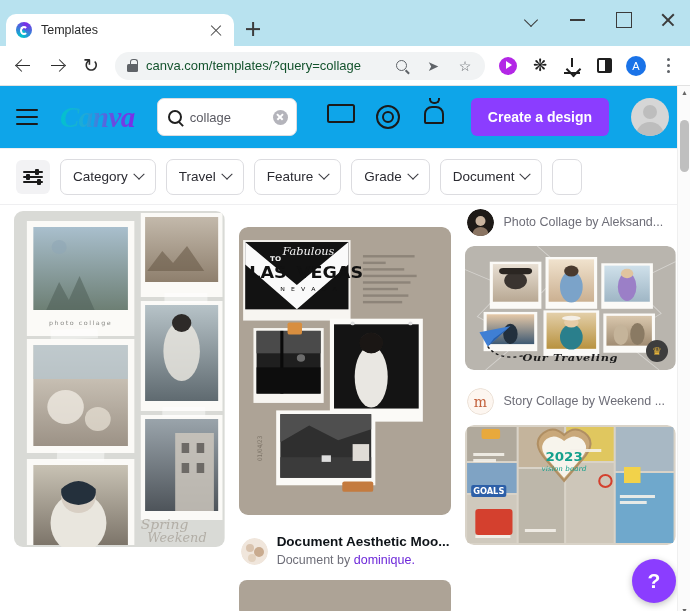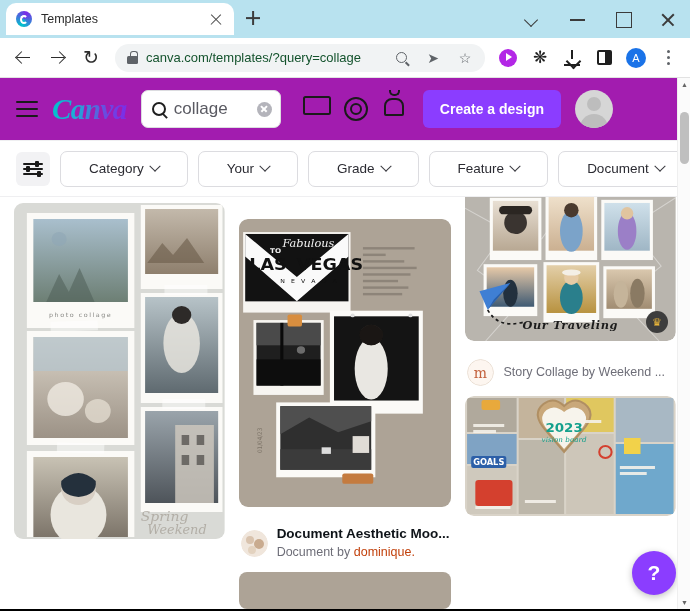--- a/index.html
+++ b/index.html
@@ -5,22 +5,22 @@
   * { box-sizing: border-box; margin: 0; padding: 0; }
   html, body {
     width: 690px; height: 611px;
     font-family: "Liberation Sans", sans-serif;
     background: #ffffff; overflow: hidden;
   }
   .app { position: relative; width: 690px; height: 611px; background:#000; }
 
   
   .tabstrip {
-    position: relative; height: 38px; background: #b8e2ef;
-    display: flex; align-items: center; padding-left: 6px;
+    position: relative; height: 46px; background: #b8e2ef;
+    display: flex; align-items: flex-end; padding-left: 6px;
   }
   .tab {
     display: flex; align-items: center; gap: 9px;
     height: 32px; width: 228px; padding: 0 10px;
     background: #fff; border-radius: 10px 10px 0 0;
   }
   .tab-fav {
     width: 16px; height: 16px; border-radius: 50%;
     background: conic-gradient(from 200deg, #00c4cc, #7d2ae8, #00c4cc);
     position: relative; flex: none;
@@ -116,39 +116,39 @@
   .panel-ico::after { content:""; position:absolute; right:0; top:0; bottom:0; width:5px; background:#1f1f1f; }
   .avatar-sm { width:20px; height:20px; border-radius:50%; background:#1a73e8; color:#fff;
     font-size:11px; display:flex; align-items:center; justify-content:center; }
   .kebab { width:3px; height:15px; position:relative; }
   .kebab i { position:absolute; left:0; width:3px; height:3px; border-radius:50%; background:#5f6368; }
   .kebab i:nth-child(1){ top:0; } .kebab i:nth-child(2){ top:6px; } .kebab i:nth-child(3){ top:12px; }
 
   
   .page { position: relative; height: 531px; background:#fff; overflow:hidden; }
   .canva-header {
-    height: 62px; display:flex; align-items:center; padding: 0 16px; gap: 14px;
-    background:#a21caf;
+    height: 62px; display:flex; align-items:center; padding: 0 16px; gap: 22px;
+    background:#0ea5e9;
   }
   .hamb { width: 22px; height: 16px; position:relative; flex:none; cursor:pointer; }
   .hamb i { position:absolute; left:0; width:22px; height:1.9px; background:#1a1a1a; border-radius:1px; }
   .hamb i:nth-child(1){top:0;} .hamb i:nth-child(2){top:7px;} .hamb i:nth-child(3){top:14px;}
   .logo {
     font-family: "Liberation Serif", serif; font-size: 29px; font-style: italic; font-weight: bold;
     background: linear-gradient(95deg, #00c4cc 0%, #21a8d8 35%, #6a4ce0 70%, #7d2ae8 100%);
     -webkit-background-clip: text; background-clip: text; color: transparent; letter-spacing:-0.5px;
   }
   .searchbox {
     width: 140px; height: 38px; border:1px solid #dcdce0; border-radius:7px; background:#fff;
     display:flex; align-items:center; gap:8px; padding: 0 8px 0 10px;
   }
   .s-mag { width:14px; height:14px; border:2px solid #1f1f1f; border-radius:50%; position:relative; flex:none; }
   .s-mag::after { content:""; position:absolute; right:-4px; bottom:-3px; width:6px; height:2px;
     background:#1f1f1f; transform: rotate(45deg); }
-  .s-val { flex:1; font-size:17px; color:#5a5a62; }
+  .s-val { flex:1; font-size:13px; color:#5a5a62; }
   .s-clear { width:15px; height:15px; border-radius:50%; background:#b4b4bb; position:relative; flex:none; cursor:pointer; }
   .s-clear::before, .s-clear::after {
     content:""; position:absolute; left:3.5px; top:6.8px; width:8px; height:1.5px; background:#fff;
   }
   .s-clear::before{ transform:rotate(45deg);} .s-clear::after{ transform:rotate(-45deg);}
 
   .hdr-ico { width:26px; height:26px; flex:none; cursor:pointer; position:relative; }
   .mon { width:24px; height:17px; position:relative; }
   .mon::before { content:""; position:absolute; left:0; top:0; width:24px; height:15px;
     border:2px solid #1a1a1a; border-radius:2.5px; }
@@ -181,41 +181,41 @@
   }
   .sliders { width:34px; height:34px; border-radius:6px; background:#f2f2f4; flex:none; cursor:pointer;
     position:relative; }
   .sliders i { position:absolute; left:7px; height:2px; width:20px; background:#1a1a1a; border-radius:1px; }
   .sliders i:nth-child(1){ top:11px; } .sliders i:nth-child(2){ top:16px; } .sliders i:nth-child(3){ top:21px; }
   .sliders b { position:absolute; width:4px; height:6px; background:#1a1a1a; border-radius:1px; }
   .sliders b:nth-child(4){ left:19px; top:9px; } .sliders b:nth-child(5){ left:10px; top:14px; }
   .sliders b:nth-child(6){ left:21px; top:19px; }
   .chip {
     height:36px; border:1px solid #dcdce0; border-radius:7px; background:#fff;
-    display:flex; align-items:center; gap:7px; padding: 0 28px; flex:none; cursor:pointer;
+    display:flex; align-items:center; gap:7px; padding: 0 12px; flex:none; cursor:pointer;
     font-size:13.5px; color:#2b2b32;
   }
   .chev { width:8px; height:8px; border-right:1.8px solid #3a3a40; border-bottom:1.8px solid #3a3a40;
     transform: rotate(45deg) translate(-2px,-2px); flex:none; }
 
   
   .grid { position:relative; display:flex; gap: 14px; padding: 6px 14px 0 14px; height: 412px; overflow:hidden; }
   .col { flex:1; display:flex; flex-direction:column; gap: 10px; }
   .col.c1 { margin-top: 0px; }
   .col.c2 { margin-top: 16px; }
   .col.c3 { margin-top: -26px; }
   .card { position:relative; border-radius:9px; overflow:hidden; cursor:pointer; }
   .meta { display:flex; align-items:center; gap:9px; padding: 8px 2px 0 2px; }
   .meta-av { width:27px; height:27px; border-radius:50%; flex:none; overflow:hidden; }
   .meta-txt { min-width:0; }
   .meta-title { font-size:13.5px; font-weight:bold; color:#0e1318; white-space:nowrap;
     overflow:hidden; text-overflow:ellipsis; line-height:1.35; }
   .meta-sub { font-size:12.5px; color:#6e6e78; white-space:nowrap; overflow:hidden;
     text-overflow:ellipsis; line-height:1.45; }
-  .sub-link { color:#c2410c; }
+  .sub-link { color:#6d28d9; }
 
   .crown {
     position:absolute; right:8px; bottom:8px; width:22px; height:22px; border-radius:50%;
     background:#3d3d3d; display:flex; align-items:center; justify-content:center;
     color:#e8b53a; font-size:11px;
   }
   .help {
     position:absolute; right:14px; bottom:14px; width:44px; height:44px; border-radius:50%;
     background:#8b3dff; color:#fff; font-size:21px; font-weight:bold;
     display:flex; align-items:center; justify-content:center; cursor:pointer;
@@ -316,29 +316,29 @@
           <i></i>
           <b></b>
           <b></b>
           <b></b>
       </div>
       <div class="chip">
         <span>Category</span>
         <span class="chev"></span>
       </div>
       <div class="chip">
-        <span>Your</span>
+        <span>Travel</span>
+        <span class="chev"></span>
+      </div>
+      <div class="chip">
+        <span>Feature</span>
         <span class="chev"></span>
       </div>
       <div class="chip">
         <span>Grade</span>
-        <span class="chev"></span>
-      </div>
-      <div class="chip">
-        <span>Feature</span>
         <span class="chev"></span>
       </div>
       <div class="chip">
         <span>Document</span>
         <span class="chev"></span>
       </div>
       <div class="chip" style="width:30px;padding:0;"></div>
     </div>
 
     <div class="grid">
@@ -503,22 +503,34 @@
           </span>
           <span class="meta-txt">
             <div class="meta-title">Document Aesthetic Moo...</div>
             <div class="meta-sub"><span>Document by </span><span class="sub-link">dominique.</span></div>
           </span>
         </div>
         <div class="card" style="height:40px;background:#ada396;border-radius:8px;"></div>
       </div>
 
       <div class="col c3">
-
-        <div class="card" style="height:164px;">
+        <div class="meta" style="padding-top:24px;">
+          <span class="meta-av">
+            <svg viewBox="0 0 27 27" width="27" height="27">
+                <circle cx="13.5" cy="13.5" r="13.5" fill="#1e1a17"></circle>
+                <circle cx="13.5" cy="12" r="5" fill="#c9b39e"></circle>
+                <ellipse cx="13.5" cy="25" rx="8" ry="7" fill="#8a7462"></ellipse>
+              </svg>
+          </span>
+          <span class="meta-txt">
+            <div class="meta-sub">Photo Collage by Aleksand...</div>
+          </span>
+        </div>
+
+        <div class="card" style="height:124px;">
           <svg viewBox="0 0 204 158" width="100%" height="100%" preserveAspectRatio="none">
             <defs>
               <linearGradient id="t1" x1="0" y1="0" x2="0" y2="1">
                   <stop offset="0" stop-color="#e8dfd3"></stop>
                   <stop offset="1" stop-color="#b8a893"></stop>
                 </linearGradient>
               <linearGradient id="t2" x1="0" y1="0" x2="0" y2="1">
                   <stop offset="0" stop-color="#f0e2cd"></stop>
                   <stop offset="1" stop-color="#cbb091"></stop>
                 </linearGradient>

